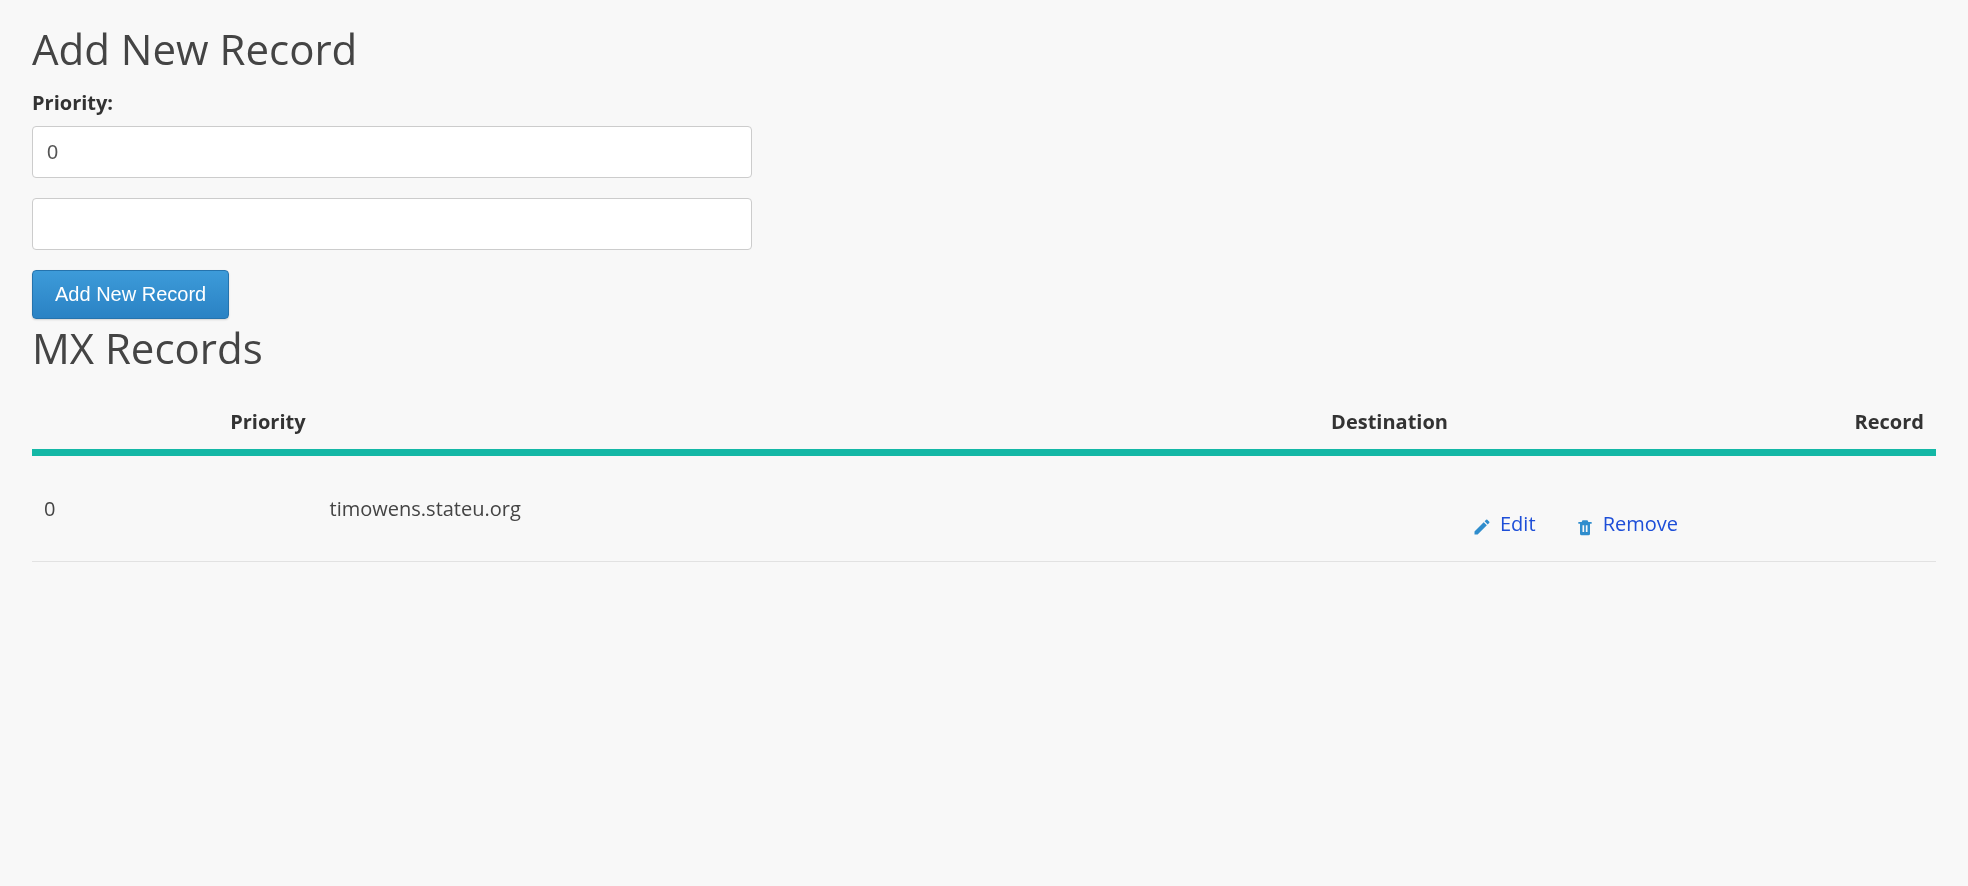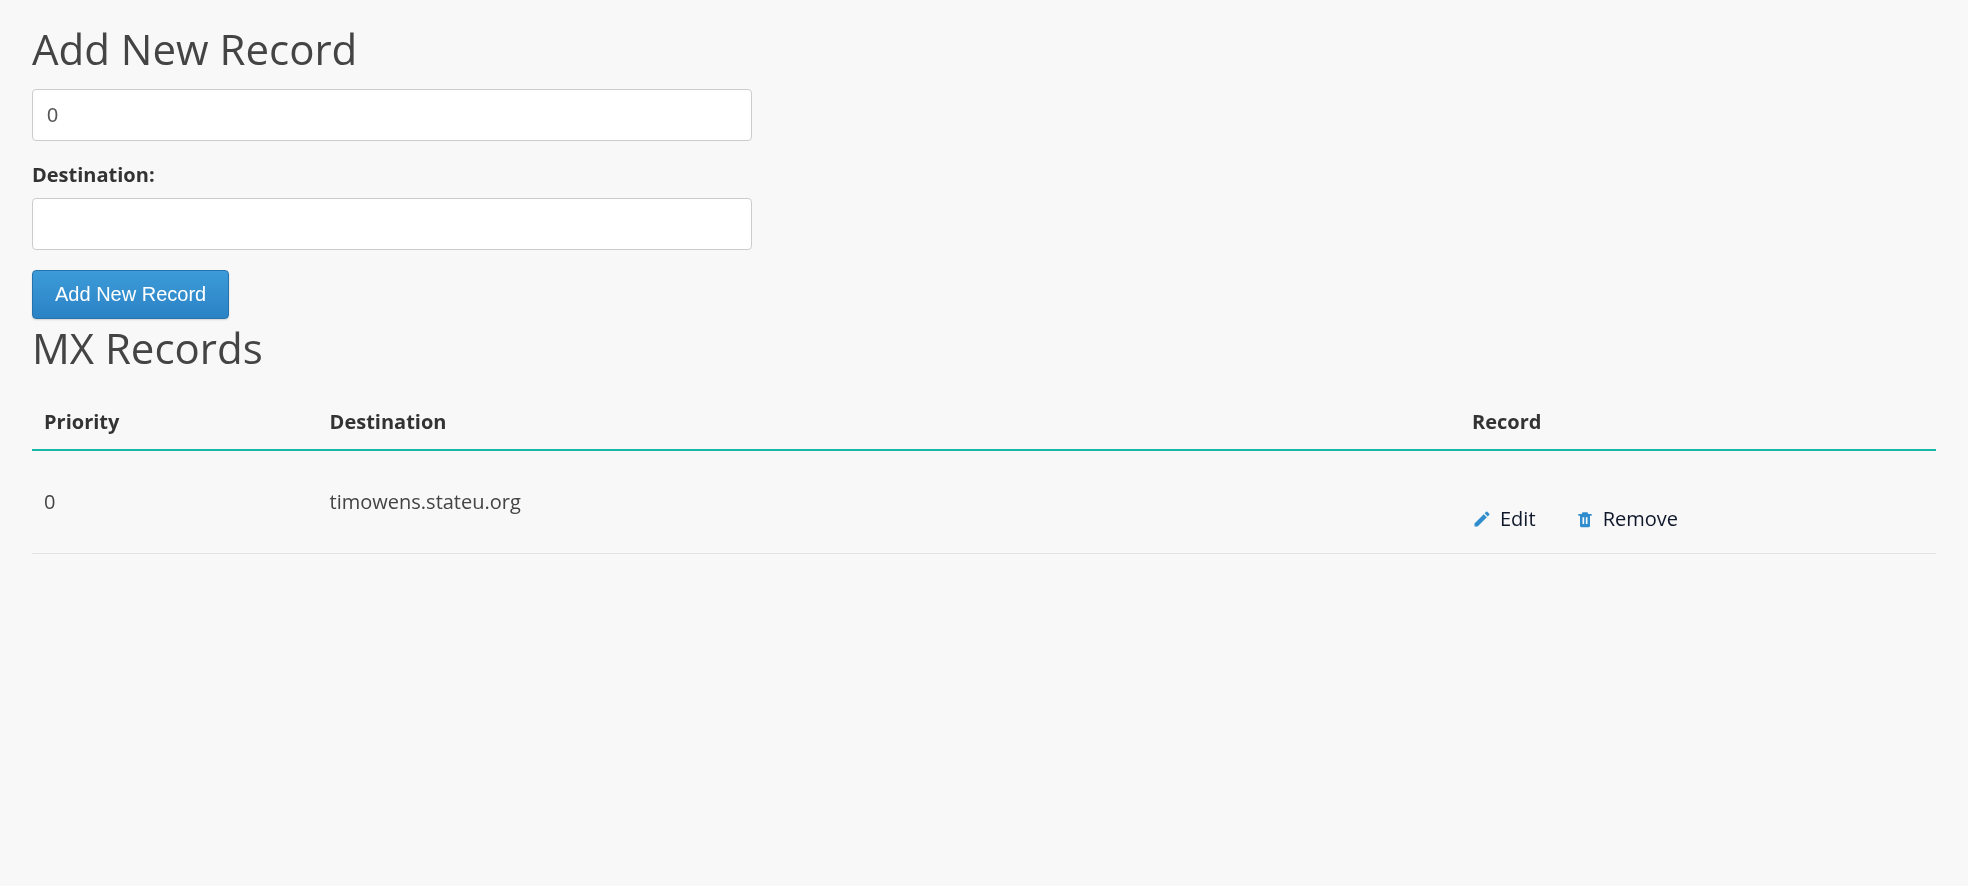--- a/index.html
+++ b/index.html
@@ -57,43 +57,43 @@
     border-radius: 4px;
     cursor: pointer;
     box-shadow: 0 1px 2px rgba(0,0,0,0.15);
   }
   table.records-table {
     width: 100%;
     border-collapse: collapse;
     margin-top: 4px;
   }
   table.records-table thead th {
-    text-align: left;
+    text-align: right;
     font-size: 20px;
     font-weight: 700;
     color: #333;
     padding: 12px 12px 14px 12px;
-    border-bottom: 2px solid #14b8a6;
+    border-bottom: 7px solid #14b8a6;
   }
   table.records-table tbody td {
     font-size: 20px;
     color: #444;
     padding: 18px 12px;
     border-bottom: 1px solid #e2e2e2;
     vertical-align: middle;
   }
   .col-priority { width: 15%; }
   .col-destination { width: 60%; }
   .col-actions { width: 25%; }
   .action-link {
-    color: #0f172a;
+    color: #1d4ed8;
     text-decoration: none;
     font-size: 20px;
     display: inline-flex;
-    align-items: center;
+    align-items: flex-end;
     cursor: pointer;
     margin-right: 34px;
   }
   .action-link:last-child { margin-right: 0; margin-top: 36px; }
   .action-icon {
     display: inline-block;
     width: 20px;
     height: 20px;
     margin-right: 8px;
     fill: #2f8dcd;
@@ -103,25 +103,25 @@
   }
 </style>
 </head>
 <body>
 
 
 
 <h1>Add New Record</h1>
 
 <div class="form-group">
+  <label class="field-label">Priority:</label>
   <input type="text" class="text-input" value="0" style="">
 </div>
 
 <div class="form-group">
-  <label class="field-label">Destination:</label>
   <input type="text" class="text-input" value="" style="">
 </div>
 
 <button class="btn-primary">Add New Record</button>
 
 <h1 class="section-heading">MX Records</h1>
 
 <table class="records-table">
   <thead>
     <tr>

